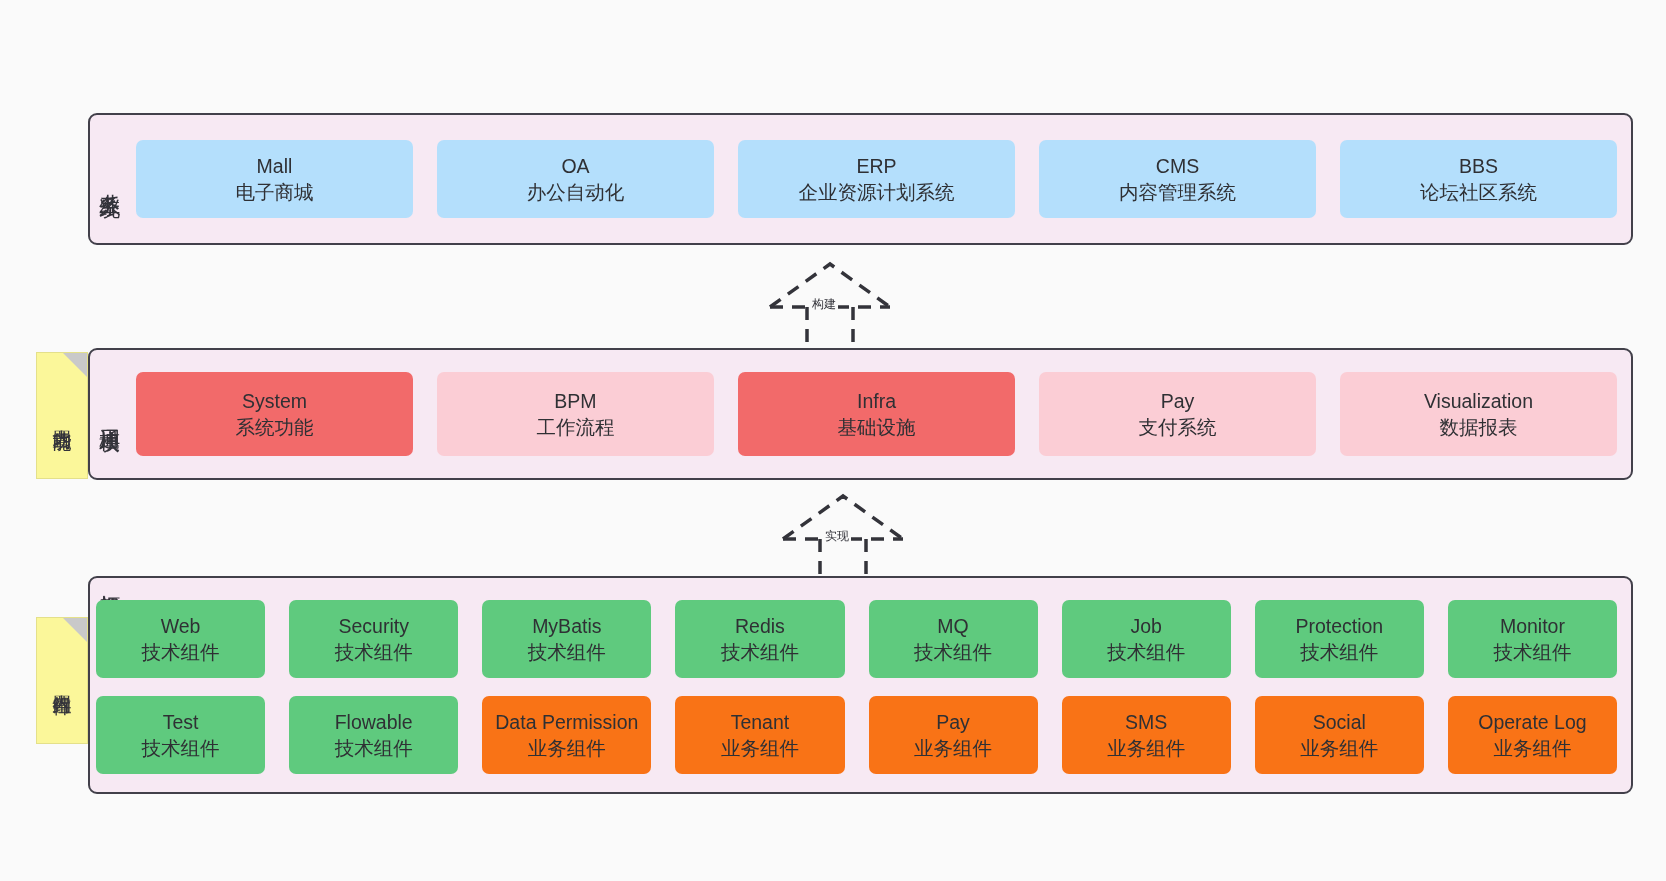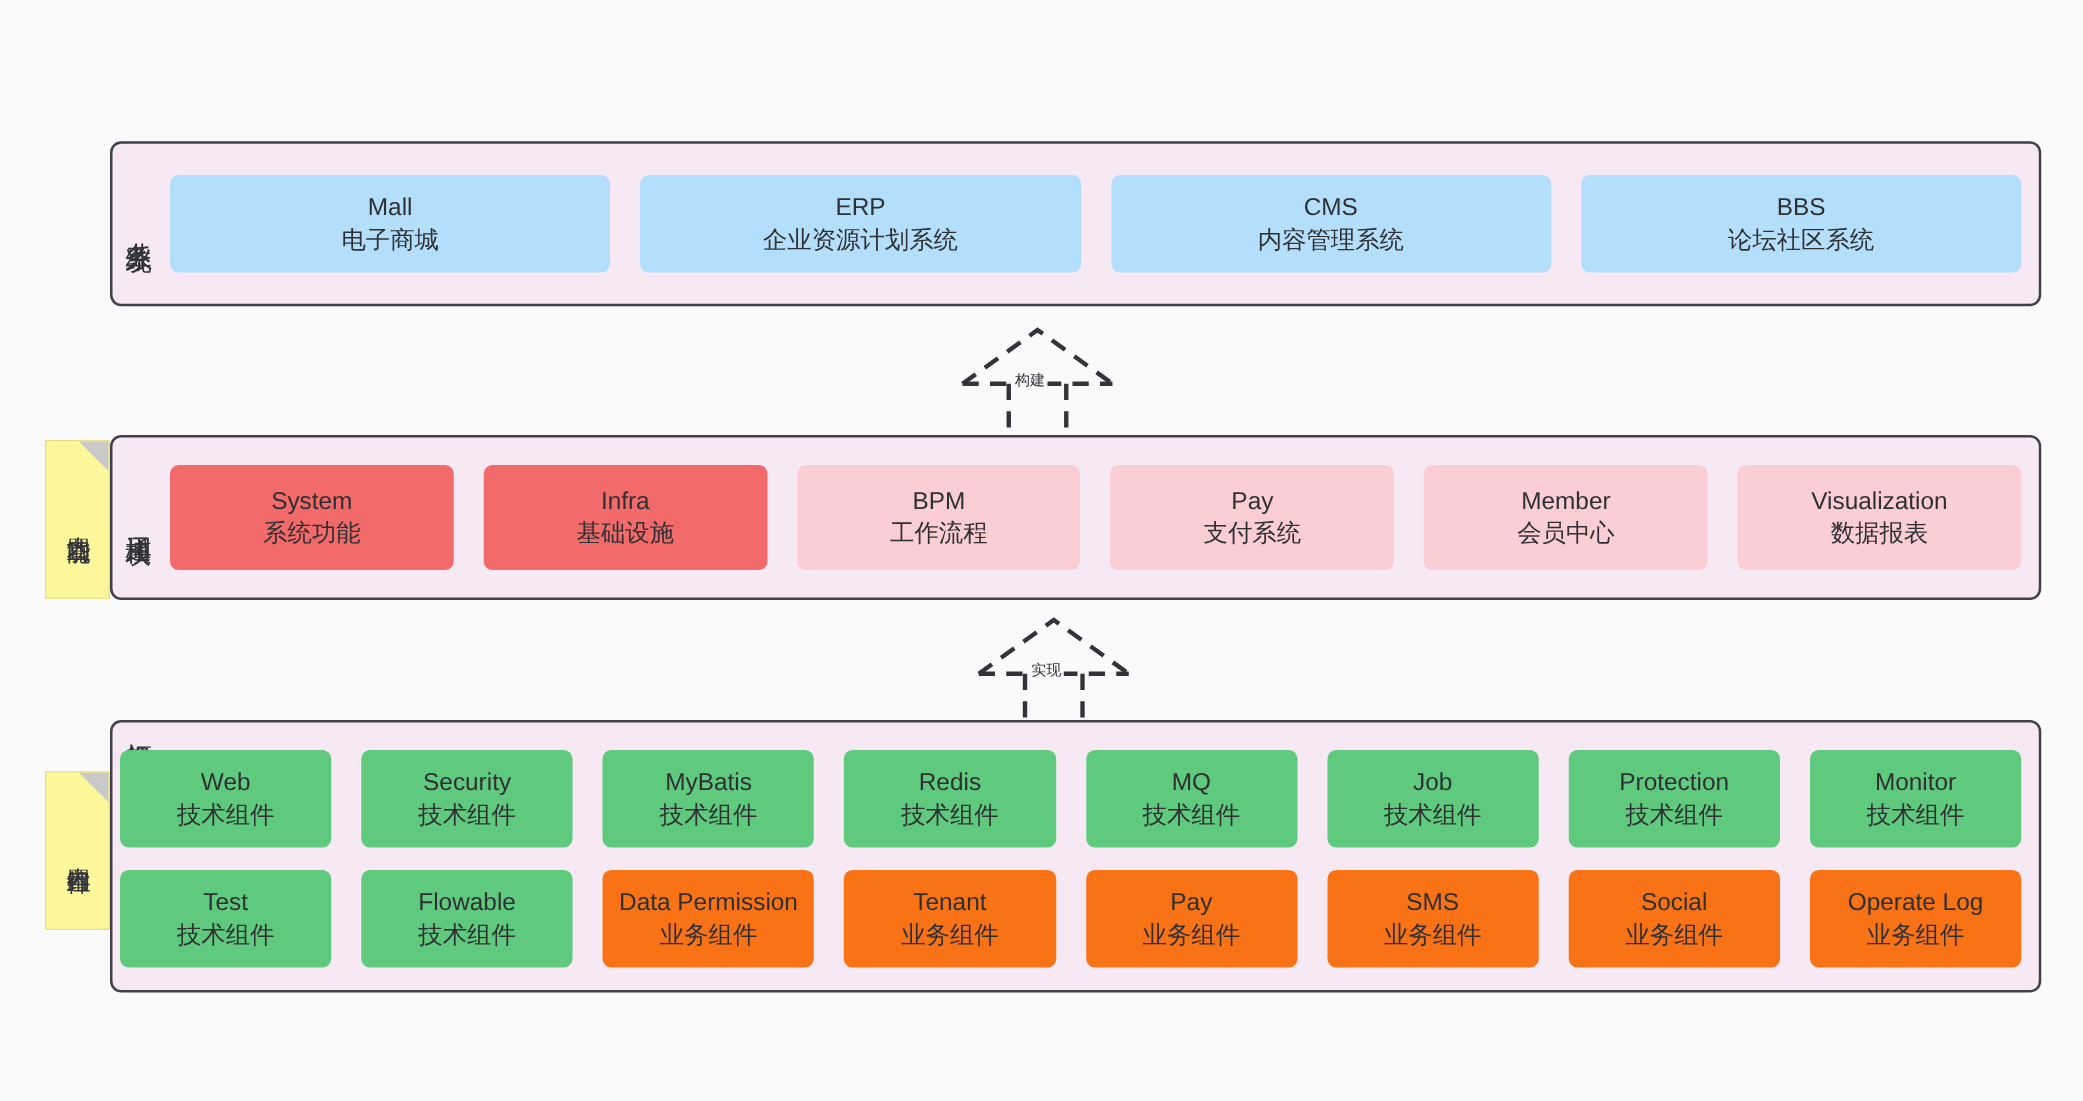--- a/index.html
+++ b/index.html
@@ -142,20 +142,24 @@
   <div class="layer" id="layer-business" style="left:88px; top:113px; width:1545px; height:132px;">
     <div class="layer-title">业务系统</div>
     <div class="layer-body">
       <div class="node-row row-top">
 
         <div class="node blue">
           <span class="n-en">Mall</span>
           <span class="n-cn">电子商城</span>
         </div>
         <div class="node blue">
+          <span class="n-en">OA</span>
+          <span class="n-cn">办公自动化</span>
+        </div>
+        <div class="node blue">
           <span class="n-en">ERP</span>
           <span class="n-cn">企业资源计划系统</span>
         </div>
         <div class="node blue">
           <span class="n-en">CMS</span>
           <span class="n-cn">内容管理系统</span>
         </div>
         <div class="node blue">
           <span class="n-en">BBS</span>
           <span class="n-cn">论坛社区系统</span>
@@ -182,35 +186,31 @@
 
   <div class="layer" id="layer-common" style="left:88px; top:348px; width:1545px; height:132px;">
     <div class="layer-title">通用模块</div>
     <div class="layer-body">
       <div class="node-row row-mid">
 
         <div class="node red">
           <span class="n-en">System</span>
           <span class="n-cn">系统功能</span>
         </div>
+        <div class="node pink">
+          <span class="n-en">BPM</span>
+          <span class="n-cn">工作流程</span>
+        </div>
         <div class="node red">
           <span class="n-en">Infra</span>
           <span class="n-cn">基础设施</span>
         </div>
         <div class="node pink">
-          <span class="n-en">BPM</span>
-          <span class="n-cn">工作流程</span>
-        </div>
-        <div class="node pink">
           <span class="n-en">Pay</span>
           <span class="n-cn">支付系统</span>
-        </div>
-        <div class="node pink">
-          <span class="n-en">Member</span>
-          <span class="n-cn">会员中心</span>
         </div>
         <div class="node pink">
           <span class="n-en">Visualization</span>
           <span class="n-cn">数据报表</span>
         </div>
 
       </div>
     </div>
   </div>
 

